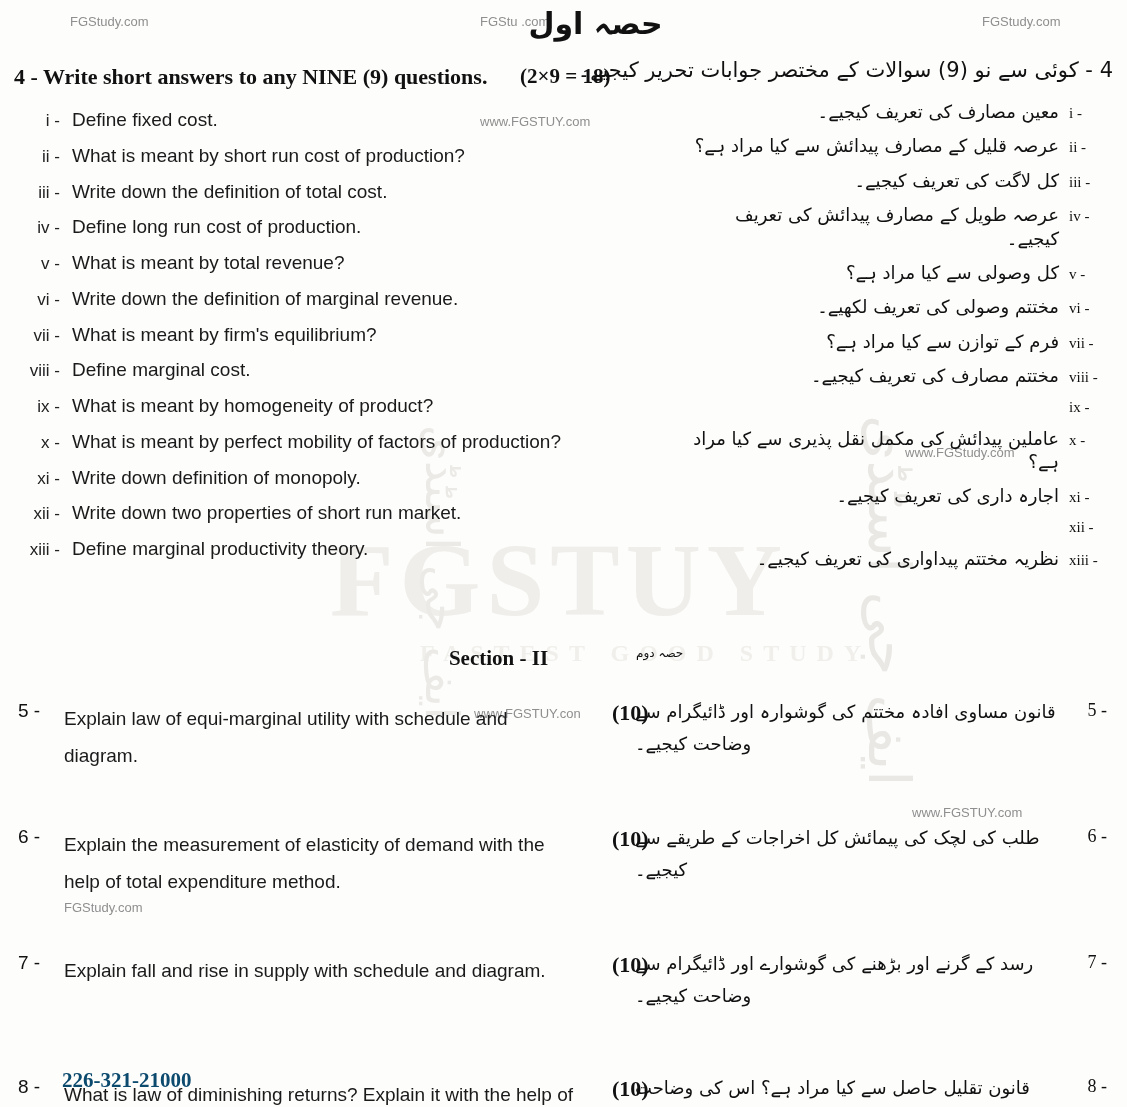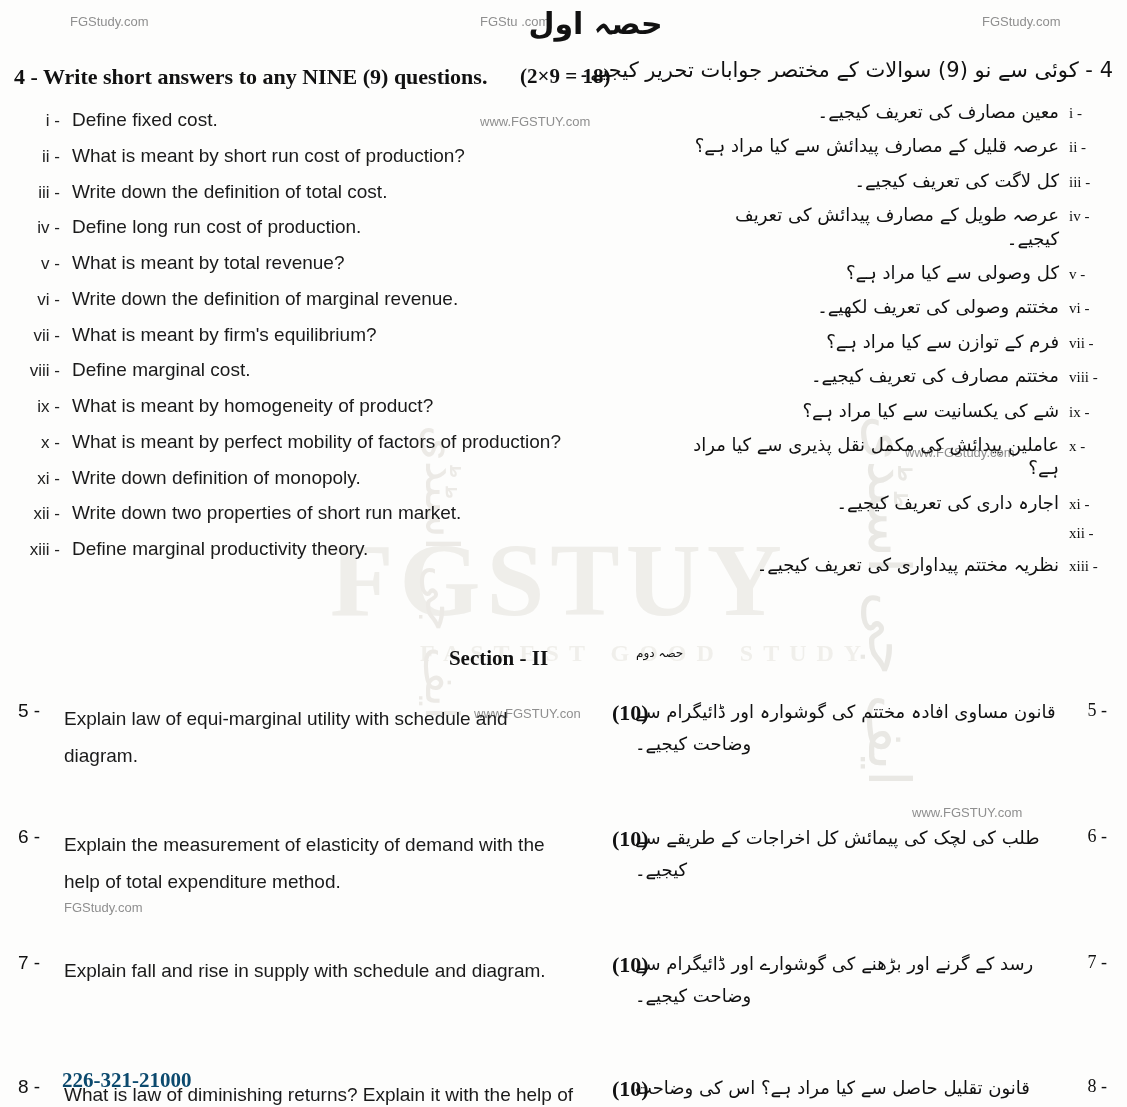--- a/index.html
+++ b/index.html
@@ -355,21 +355,20 @@
     <div class="ur-item">
       <span class="num">vii -</span>
       <span class="txt">فرم کے توازن سے کیا مراد ہے؟</span>
     </div>
     <div class="ur-item">
       <span class="num">viii -</span>
       <span class="txt">مختتم مصارف کی تعریف کیجیے۔</span>
     </div>
     <div class="ur-item">
       <span class="num">ix -</span>
-      <span class="txt">شے کی یکسانیت سے کیا مراد ہے؟</span>
     </div>
     <div class="ur-item">
       <span class="num">x -</span>
       <span class="txt">عاملین پیدائش کی مکمل نقل پذیری سے کیا مراد ہے؟</span>
     </div>
     <div class="ur-item">
       <span class="num">xi -</span>
       <span class="txt">اجارہ داری کی تعریف کیجیے۔</span>
     </div>
     <div class="ur-item">

